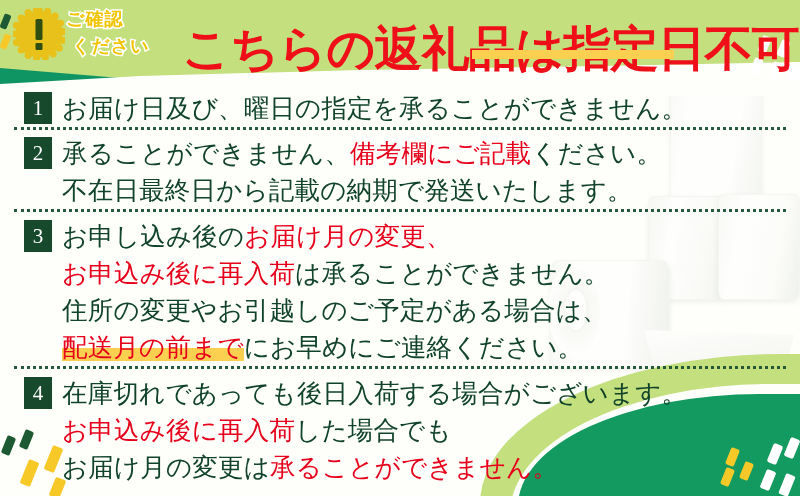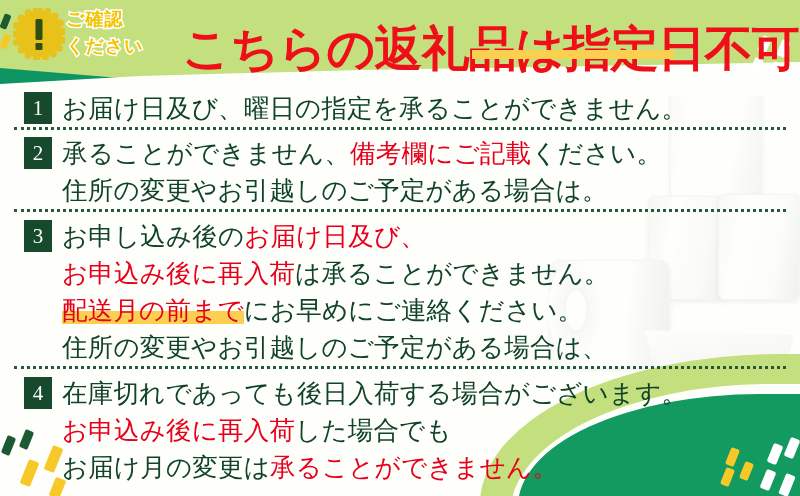--- a/index.html
+++ b/index.html
@@ -57,21 +57,21 @@
   .d-yl{background:#f7c928;}
   .d-dg{background:#1d5a33;}
 
   
   .badge{position:absolute;left:13px;top:8px;width:52px;height:52px;}
   .badge svg{display:block;}
   .badge-text{position:absolute;left:66px;top:6px;width:105px;height:58px;}
   .bt-line{font-size:18px;font-weight:bold;color:#f2c400;letter-spacing:1px;
            line-height:27px;white-space:nowrap;
            -webkit-text-stroke:3px #ffffff;paint-order:stroke fill;}
-  .bt-line.l2{}
+  .bt-line.l2{margin-left:6px;}
 
   .title{position:absolute;left:182px;top:18px;width:610px;height:62px;
          font-size:48px;font-weight:bold;color:#ef0f19;letter-spacing:-1px;
          line-height:62px;white-space:nowrap;}
   .title-u{position:absolute;left:472px;top:50px;width:202px;height:9px;background:#fbcf50;}
 
   
   .items{position:absolute;left:0;top:86px;width:800px;}
   .item{position:relative;padding:0 0 0 0;}
   .num{position:absolute;left:24px;width:28px;height:32px;background:#174a2c;
@@ -180,31 +180,31 @@
         <div class="num">1</div>
         <div class="lines">
           <div class="ln"><span>お届け日及び、曜日の指定を承ることができません。</span></div>
         </div>
       </div>
       <div class="sep"></div>
       <div class="item i2">
         <div class="num">2</div>
         <div class="lines">
           <div class="ln"><span>承ることができません、</span><span class="r">備考欄にご記載</span><span>ください。</span></div>
-          <div class="ln"><span>住所の変更やお引越しのご予定がある場合は。</span></div>
+          <div class="ln"><span>不在日最終日から記載の納期で発送いたします。</span></div>
         </div>
       </div>
       <div class="sep"></div>
       <div class="item i3">
         <div class="num">3</div>
         <div class="lines">
-          <div class="ln"><span>お申し込み後の</span><span class="r">お届け日及び、</span></div>
+          <div class="ln"><span>お申し込み後の</span><span class="r">お届け月の変更、</span></div>
           <div class="ln"><span class="r">お申込み後に再入荷</span><span>は承ることができません。</span></div>
+          <div class="ln"><span>住所の変更やお引越しのご予定がある場合は、</span></div>
           <div class="ln"><span class="r hl">配送月の前まで</span><span>にお早めにご連絡ください。</span></div>
-          <div class="ln"><span>住所の変更やお引越しのご予定がある場合は、</span></div>
         </div>
       </div>
       <div class="sep"></div>
       <div class="item i4">
         <div class="num">4</div>
         <div class="lines">
           <div class="ln"><span>在庫切れであっても後日入荷する場合がございます。</span></div>
           <div class="ln"><span class="r">お申込み後に再入荷</span><span>した場合でも</span></div>
           <div class="ln"><span>お届け月の変更は</span><span class="r">承ることができません。</span></div>
         </div>

